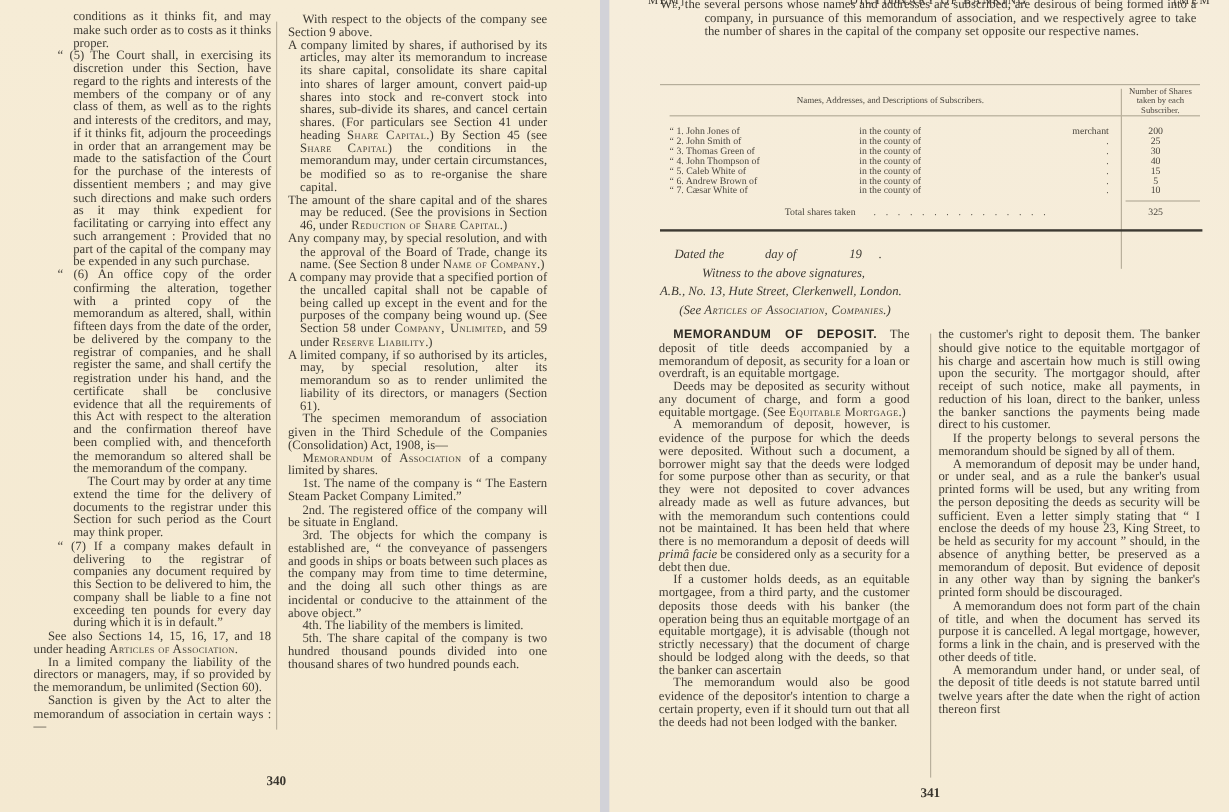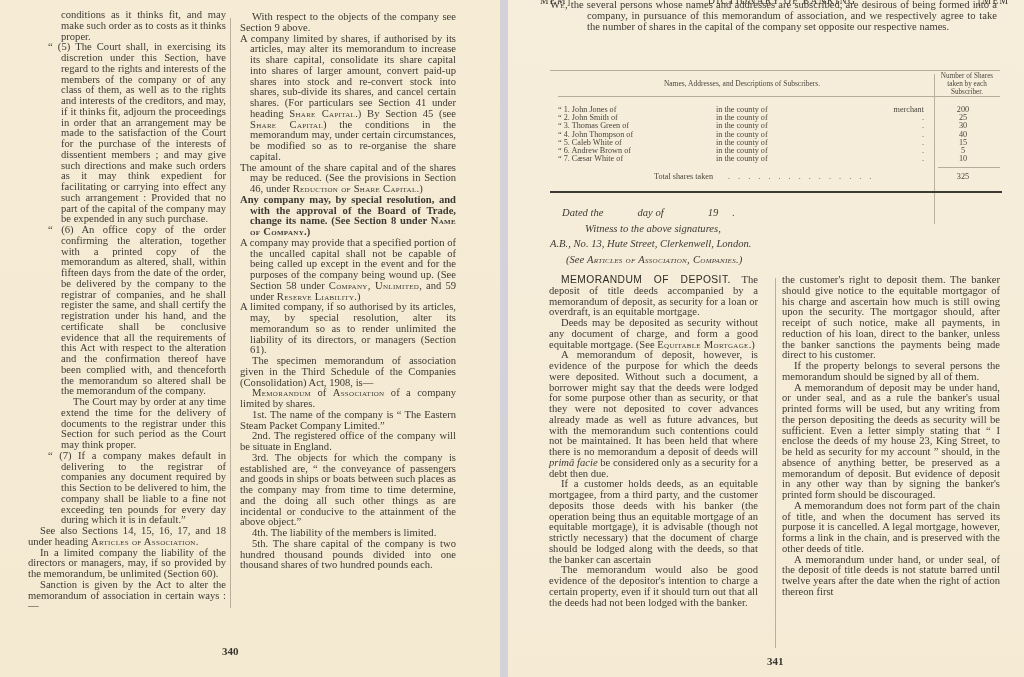--- a/index.html
+++ b/index.html
@@ -45,21 +45,21 @@
   .c-name { left: 8px; }
   .c-county { left: 166px; }
   .c-desc { left: 290px; width: 84px; text-align: right; }
   .c-num { left: 384px; width: 58px; text-align: center; }
 
   .dated { position: absolute; left: 562px; top: 205px; font-size: 10.6px; line-height: 15.5px; font-style: italic; }
   .dated div { white-space: nowrap; }
 
   .col-r1 { left: 549px; top: 275px; width: 209px; }
   .col-r2 { left: 782px; top: 275px; width: 218px; }
-  .headword { font-family: "Liberation Sans", "DejaVu Sans", sans-serif; font-weight: normal; font-size: 10.3px; letter-spacing: 0.4px; color: #2e2b25; }
+  .headword { font-family: "Liberation Sans", "DejaVu Sans", sans-serif; font-weight: bold; font-size: 10.3px; letter-spacing: 0.4px; color: #2e2b25; }
 </style>
 </head>
 <body>
 
 <div class="page page-left">
   <div class="col col-l1">
     <p style="padding-left:13px;">conditions as it thinks fit, and may make such order as to costs as it thinks proper.</p>
     <p class="hang">“ (5) The Court shall, in exercising its discretion under this Section, have regard to the rights and interests of the members of the company or of any class of them, as well as to the rights and interests of the creditors, and may, if it thinks fit, adjourn the proceedings in order that an arrangement may be made to the satisfaction of the Court for the purchase of the interests of dissentient members ; and may give such directions and make such orders as it may think expedient for facilitating or carrying into effect any such arrangement : Provided that no part of the capital of the company may be expended in any such purchase.</p>
     <p class="hang">“ (6) An office copy of the order confirming the alteration, together with a printed copy of the memorandum as altered, shall, within fifteen days from the date of the order, be delivered by the company to the registrar of companies, and he shall register the same, and shall certify the registration under his hand, and the certificate shall be conclusive evidence that all the requirements of this Act with respect to the alteration and the confirmation thereof have been complied with, and thenceforth the memorandum so altered shall be the memorandum of the company.</p>
     <p class="ind" style="padding-left:13px;">The Court may by order at any time extend the time for the delivery of documents to the registrar under this Section for such period as the Court may think proper.</p>
@@ -70,21 +70,21 @@
   </div>
 
   <div class="rule-v" style="left:230px; top:18px; height:590px;"></div>
 
   <div class="col col-l2">
     <p class="ind">With respect to the objects of the company see Section 9 above.</p>
     <p class="hang2" style="padding-left:10px;text-indent:-10px;">
       <span>A company limited by shares, if authorised by its articles, may alter its memorandum to increase its share capital, consolidate its share capital into shares of larger amount, convert paid-up shares into stock and re-convert stock into shares, sub-divide its shares, and cancel certain shares. (For particulars see Section 41 under heading </span><span class="sc">Share Capital</span><span>.) By Section 45 (see </span><span class="sc">Share Capital</span><span>) the conditions in the memorandum may, under certain circumstances, be modified so as to re-organise the share capital.</span>
     </p>
     <p style="padding-left:10px;text-indent:-10px;"><span>The amount of the share capital and of the shares may be reduced. (See the provisions in Section 46, under </span><span class="sc">Reduction of Share Capital</span><span>.)</span></p>
-    <p style="padding-left:10px;text-indent:-10px;font-weight:bold;"><span>Any company may, by special resolution, and with the approval of the Board of Trade, change its name. (See Section 8 under </span><span class="sc">Name of Company</span><span>.)</span></p>
+    <p style="padding-left:10px;text-indent:-10px;"><span>Any company may, by special resolution, and with the approval of the Board of Trade, change its name. (See Section 8 under </span><span class="sc">Name of Company</span><span>.)</span></p>
     <p style="padding-left:10px;text-indent:-10px;"><span>A company may provide that a specified portion of the uncalled capital shall not be capable of being called up except in the event and for the purposes of the company being wound up. (See Section 58 under </span><span class="sc">Company, Unlimited</span><span>, and 59 under </span><span class="sc">Reserve Liability</span><span>.)</span></p>
     <p style="padding-left:10px;text-indent:-10px;">A limited company, if so authorised by its articles, may, by special resolution, alter its memorandum so as to render unlimited the liability of its directors, or managers (Section 61).</p>
     <p class="ind">The specimen memorandum of association given in the Third Schedule of the Companies (Consolidation) Act, 1908, is—</p>
     <p class="ind"><span class="sc">Memorandum</span><span> of </span><span class="sc">Association</span><span> of a company limited by shares.</span></p>
     <p class="ind">1st. The name of the company is “ The Eastern Steam Packet Company Limited.”</p>
     <p class="ind">2nd. The registered office of the company will be situate in England.</p>
     <p class="ind">3rd. The objects for which the company is established are, “ the conveyance of passengers and goods in ships or boats between such places as the company may from time to time determine, and the doing all such other things as are incidental or conducive to the attainment of the above object.”</p>
     <p class="ind">4th. The liability of the members is limited.</p>
     <p class="ind">5th. The share capital of the company is two hundred thousand pounds divided into one thousand shares of two hundred pounds each.</p>
   </div>

